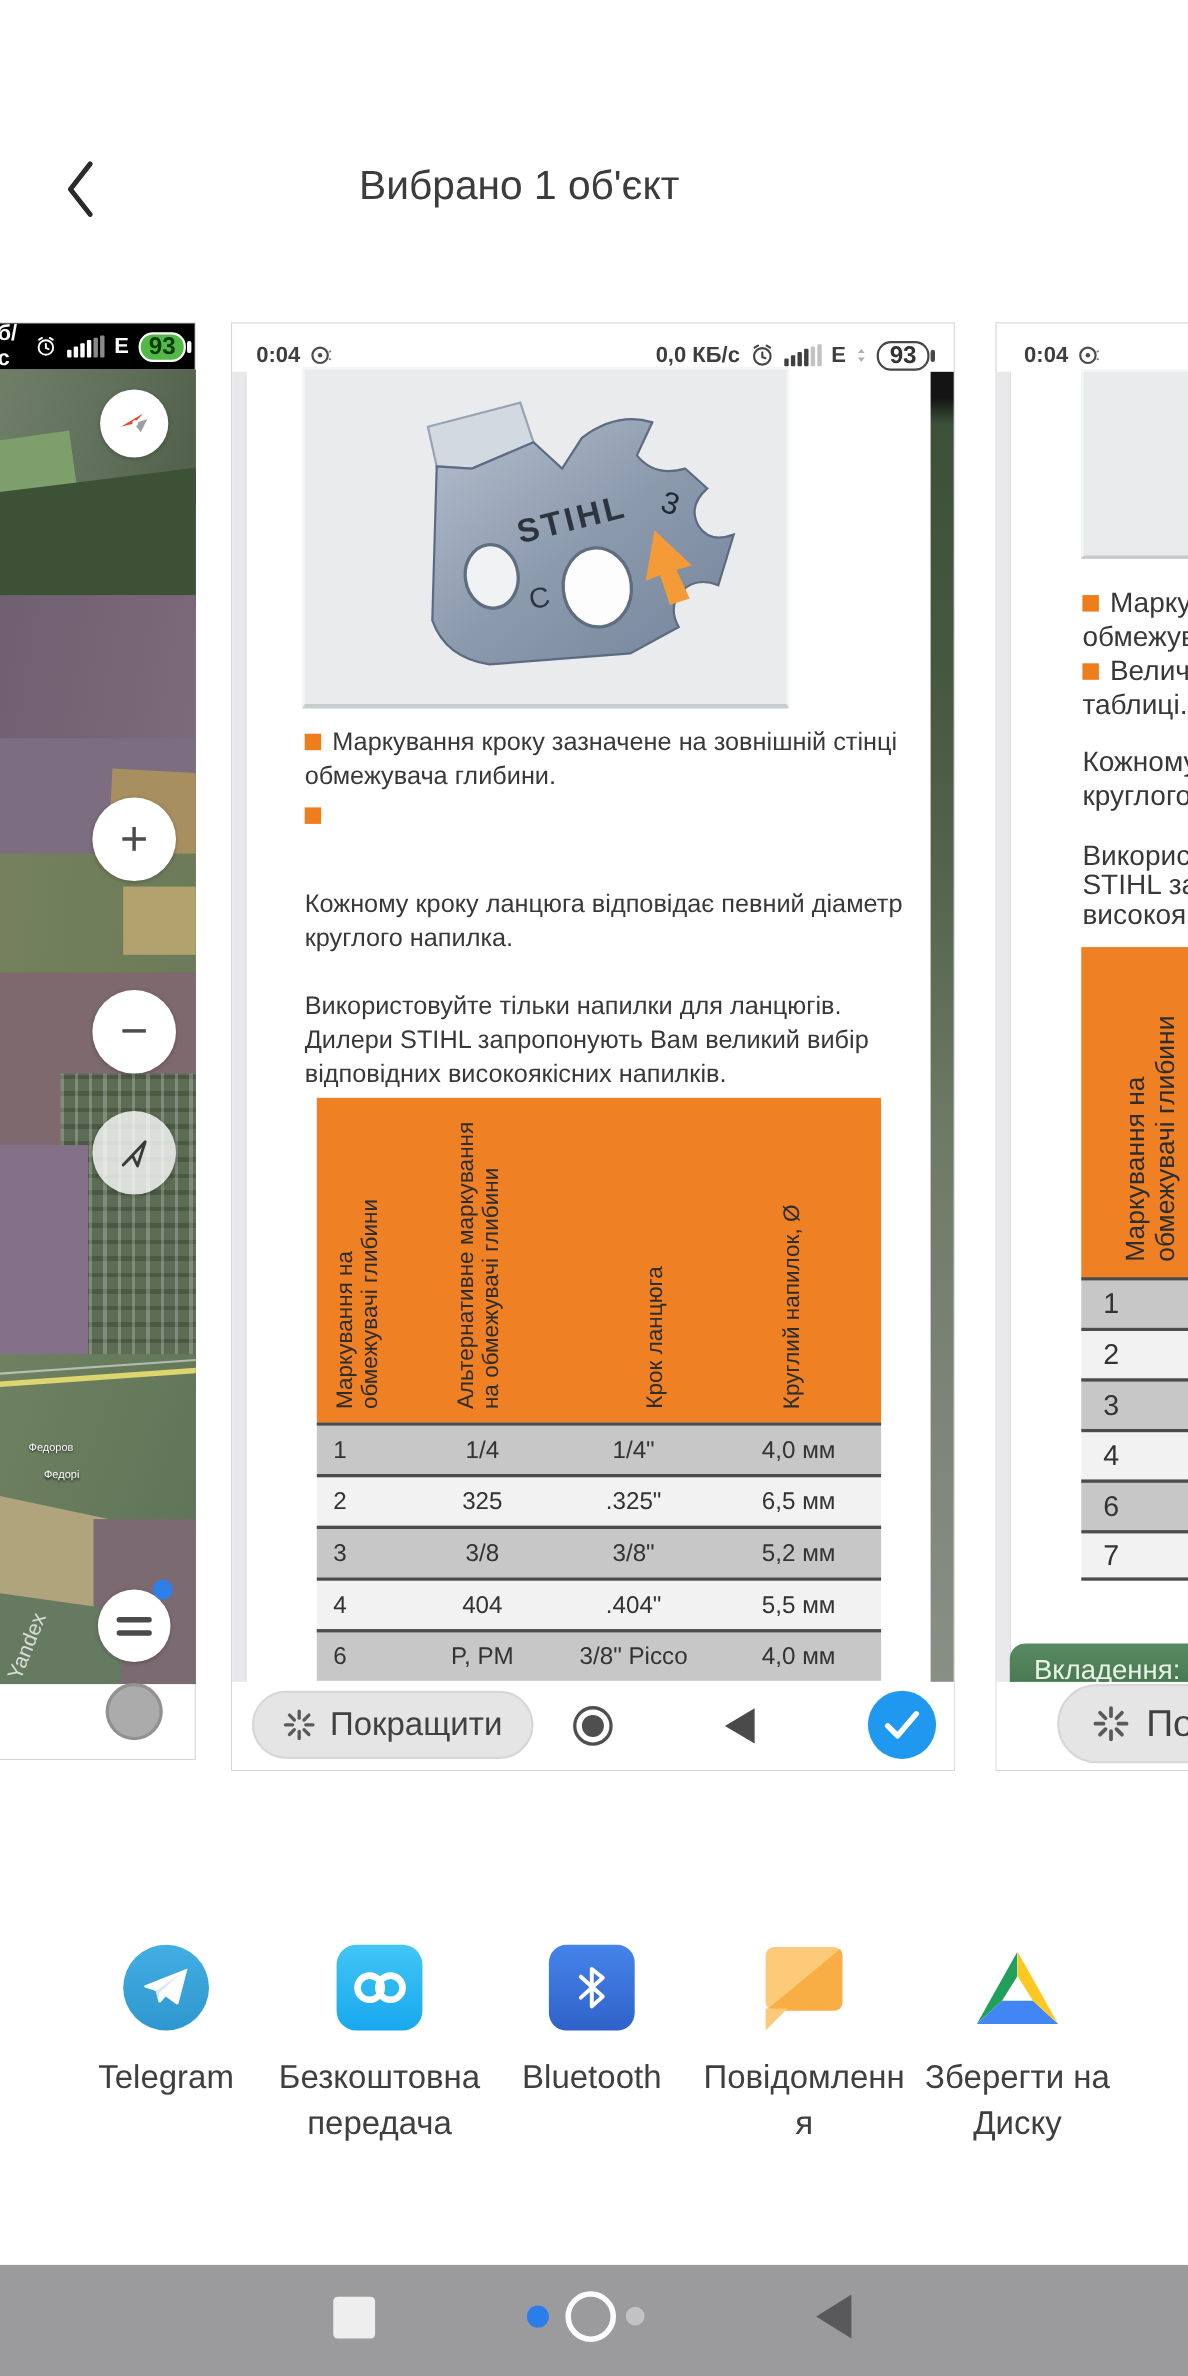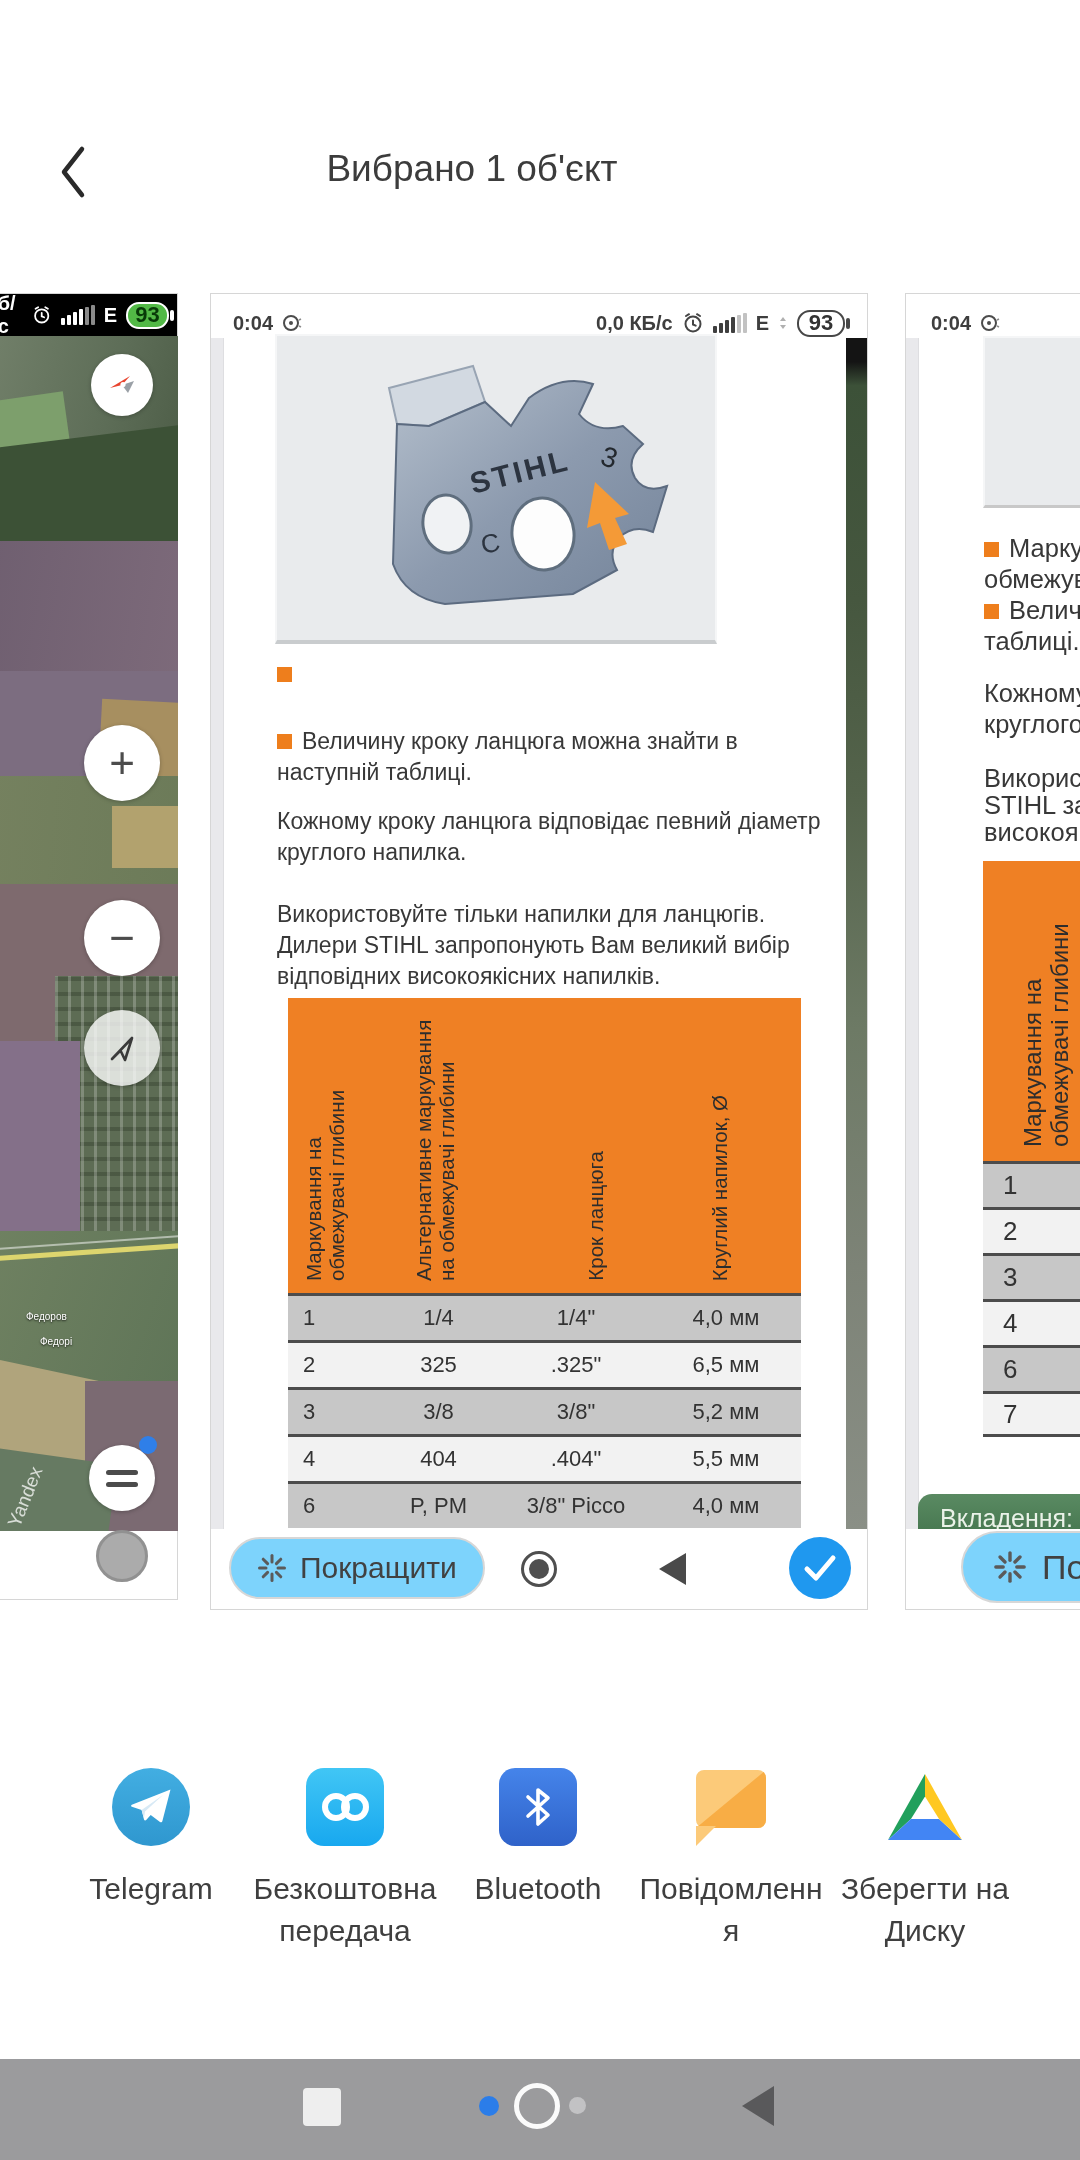--- a/index.html
+++ b/index.html
@@ -52,21 +52,21 @@
   .otable { position:absolute; left:77px; top:704px; width:513px; }
   .ohead { position:relative; height:295px; background:#ef8024; }
   .vtext { position:absolute; bottom:12px; writing-mode:vertical-rl; transform:rotate(180deg); color:#2d2d2d; font-size:20.5px; line-height:23px; }
   .crow { display:grid; grid-template-columns:88px 125px 150px 150px; align-items:center; height:47px; border-top:3px solid #4c4c4c; font-size:22px; color:#333; }
   .crow span:first-child { padding-left:15px; }
   .crow span:not(:first-child){ text-align:center; }
   .bg-a { background:#c7c7c7; } .bg-b { background:#f2f2f2; }
 
   
   .cbar { position:absolute; left:0; right:0; bottom:0; height:80px; background:#fff; z-index:3; }
-  .pill { position:absolute; display:flex; align-items:center; gap:13px; background:#7dd3fc; border:2px solid #d7d7d7; border-radius:31px; padding:0 26px; height:62px; font-size:30px; color:#414141; }
+  .pill { position:absolute; display:flex; align-items:center; gap:13px; background:#e5e5e5; border:2px solid #d7d7d7; border-radius:31px; padding:0 26px; height:62px; font-size:30px; color:#414141; }
   .record { position:absolute; width:36px; height:36px; border:3px solid #4f4f4f; border-radius:50%; display:flex; align-items:center; justify-content:center; }
   .record::after { content:""; width:20px; height:20px; border-radius:50%; background:#4f4f4f; }
   .tri-back { position:absolute; width:0; height:0; border-top:16px solid transparent; border-bottom:16px solid transparent; border-right:27px solid #4a4a4a; }
   .check-circle { position:absolute; width:62px; height:62px; border-radius:50%; background:#1f98ef; display:flex; align-items:center; justify-content:center; }
 
   
   .rline { position:absolute; left:78px; white-space:nowrap; font-size:25.5px; color:#383838; }
   .rtable { position:absolute; left:77px; top:567px; width:500px; }
   .rhead { position:relative; height:300px; background:#ef8024; }
   .rhead .vtext { left:36px; bottom:14px; font-size:24px; line-height:27px; max-height:235px; }
@@ -234,24 +234,24 @@
       <ellipse cx="170" cy="188" rx="24" ry="29" transform="rotate(-8 170 188)" fill="#f0f2f4" stroke="#5f6e7e" stroke-width="3"></ellipse>
       <ellipse cx="266" cy="198" rx="31" ry="36" transform="rotate(-6 266 198)" fill="#fdfdfd" stroke="#5f6e7e" stroke-width="3"></ellipse>
       <text x="196" y="158" transform="rotate(-14 196 158)" font-size="30" font-weight="bold" letter-spacing="3" fill="#2c3440">STIHL</text>
       <text x="206" y="218" transform="rotate(-12 206 218)" font-size="26" fill="#2c3440">C</text>
       <text x="322" y="128" transform="rotate(18 322 128)" font-size="28" fill="#23282e">3</text>
       <polygon points="318,146 352,178 338,182 350,208 332,214 323,187 310,192" fill="#f49a37"></polygon>
     </svg>
   </div>
 
   <div class="para" style="top:365px;">
+    <span class="obullet"></span><span>Маркування кроку зазначене на зовнішній стінці обмежувача глибини.</span>
+  </div>
+  <div class="para" style="top:432px;">
     <span class="obullet"></span>
-  </div>
-  <div class="para" style="top:432px;">
-    <span class="obullet"></span><span>Величину кроку ланцюга можна знайти в наступній таблиці.</span>
   </div>
   <div class="para" style="top:512px;">Кожному кроку ланцюга відповідає певний діаметр круглого напилка.</div>
   <div class="para" style="top:605px;">Використовуйте тільки напилки для ланцюгів. Дилери STIHL запропонують Вам великий вибір відповідних високоякісних напилків.</div>
 
   <div class="otable">
     <div class="ohead">
       <span class="vtext" style="left:14px; max-height:250px;">Маркування на обмежувачі глибини</span>
       <span class="vtext" style="left:124px; max-height:268px;">Альтернативне маркування на обмежувачі глибини</span>
       <span class="vtext" style="left:296px;">Крок ланцюга</span>
       <span class="vtext" style="left:420px;">Круглий напилок, Ø</span>

